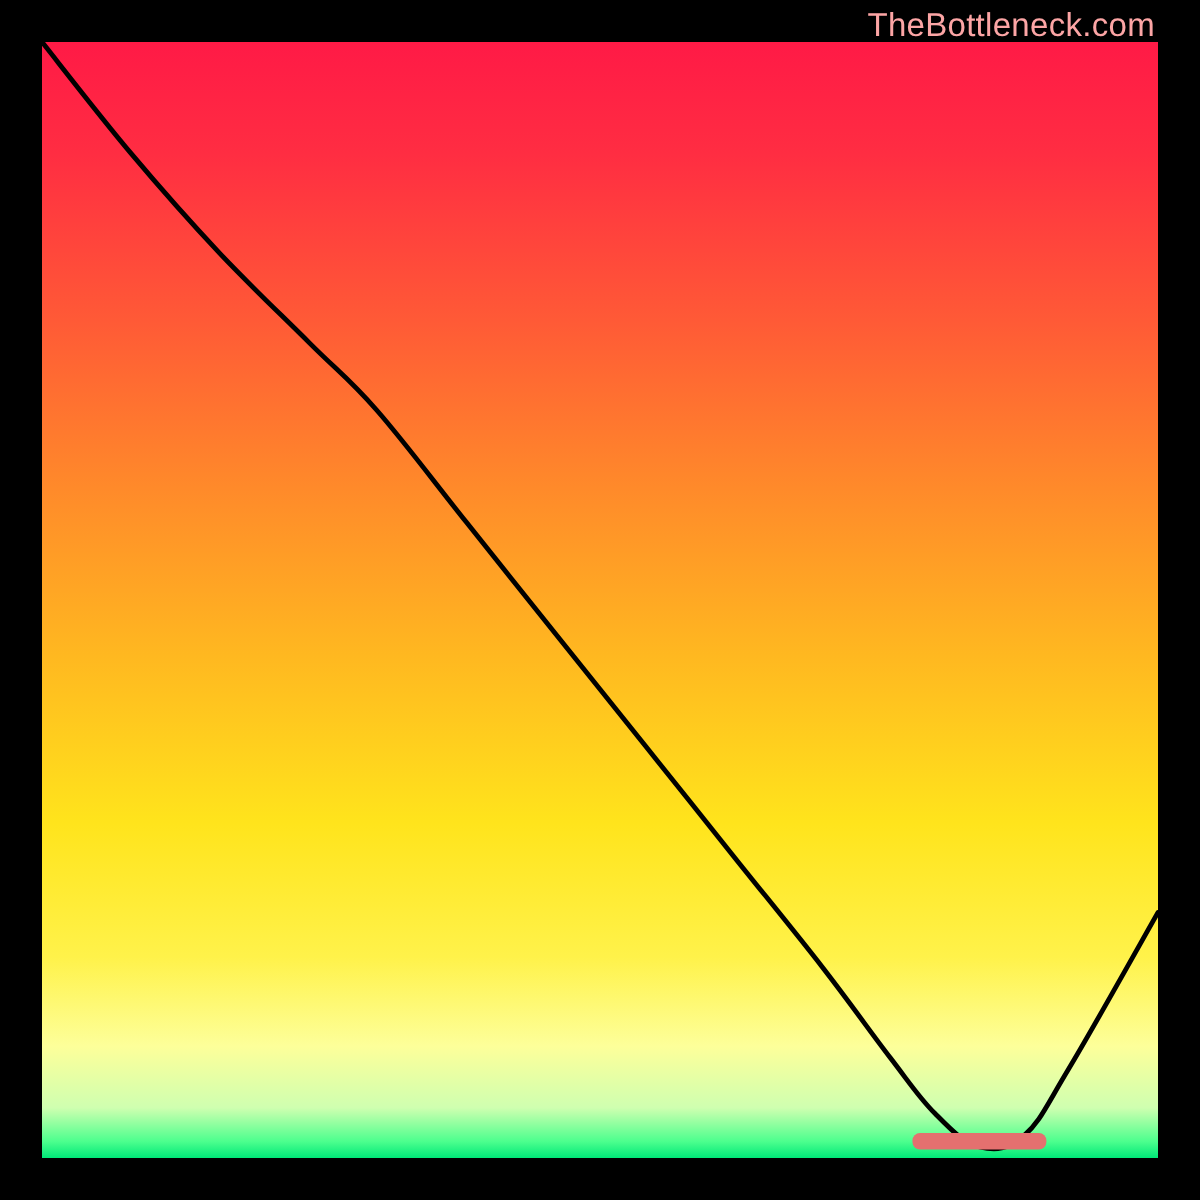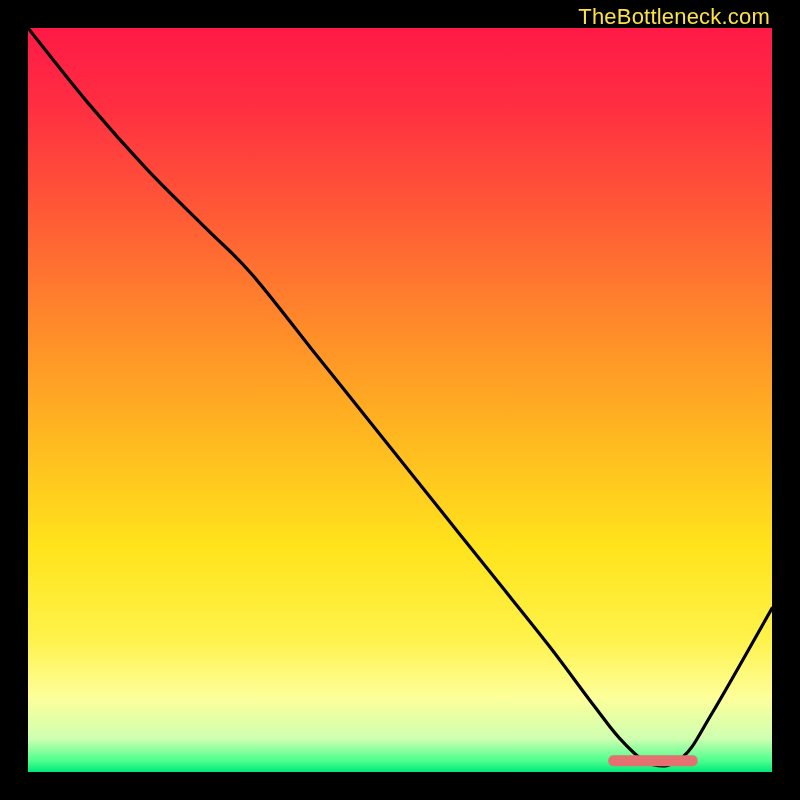--- a/index.html
+++ b/index.html
@@ -23,21 +23,21 @@
     position: absolute;
     left: 0;
     top: 0;
     width: 744px;
     height: 744px;
   }
   .watermark {
     position: absolute;
     top: 4px;
     right: 30px;
-    color: #fde047;
+    color: #fca5a5;
     font-size: 22px;
     font-weight: 500;
     letter-spacing: 0.2px;
     user-select: none;
   }
 </style>
 </head>
 <body>
 
 <div class="watermark">TheBottleneck.com</div>

